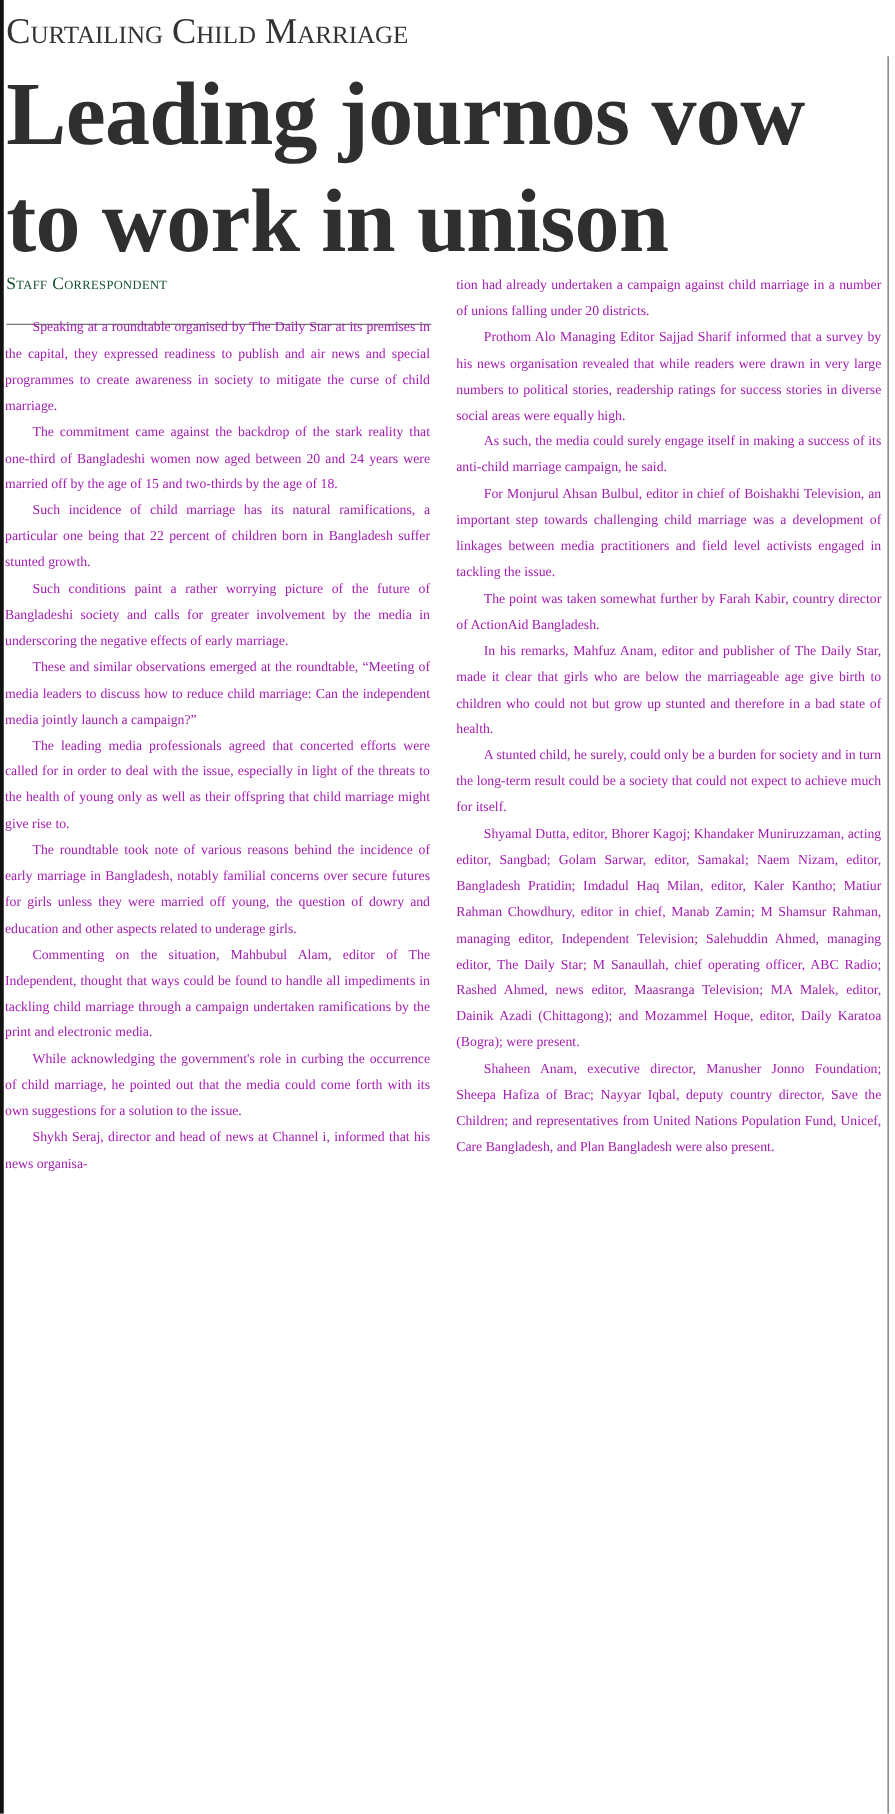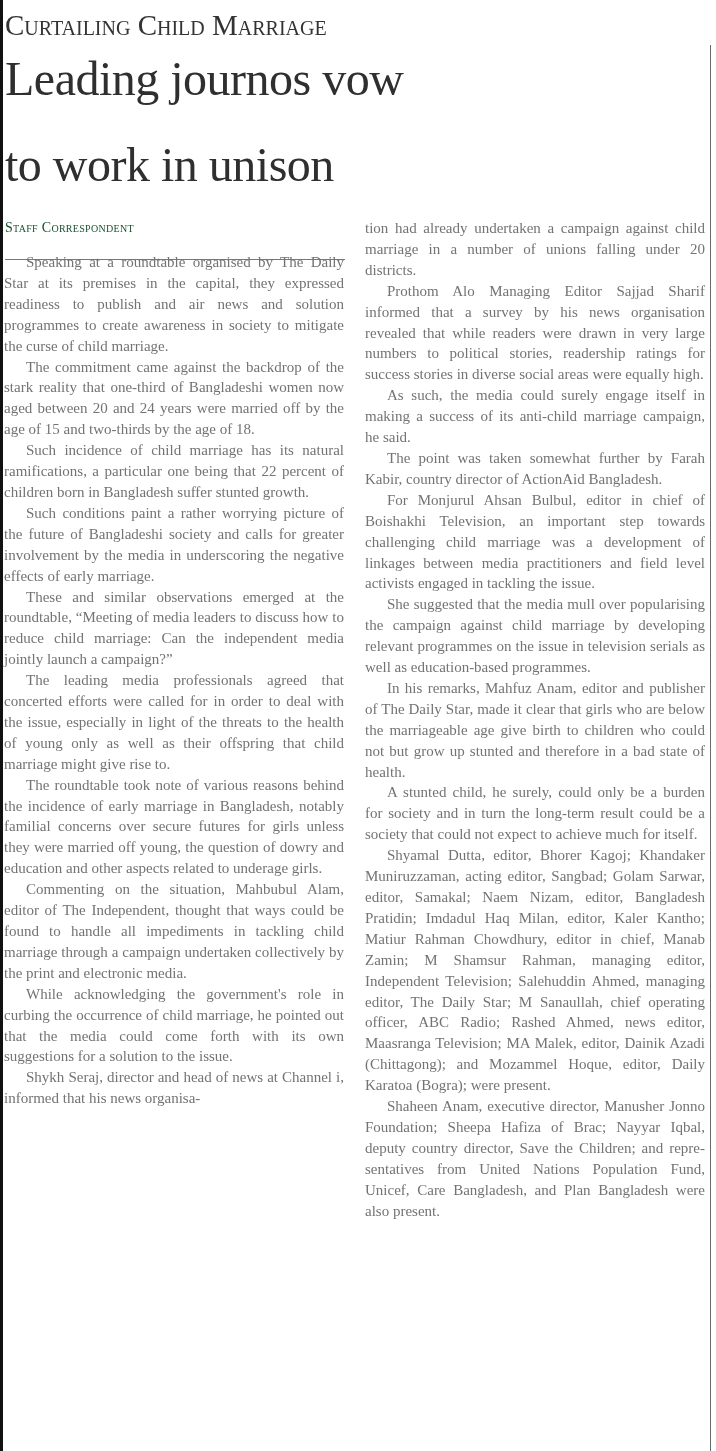--- a/index.html
+++ b/index.html
@@ -6,32 +6,32 @@
     html, body { width: 716px; height: 1451px; background: #ffffff; overflow: hidden; }
     body { position: relative; font-family: "Liberation Serif", "DejaVu Serif", serif; color: #2b2b2b; }
     .left-bar { position: absolute; left: 0; top: 0; width: 3px; height: 1451px; background: #111111; }
     .right-rule { position: absolute; left: 710px; top: 45px; width: 1px; height: 1406px; background: #6a6a6a; }
     .kicker {
       position: absolute; left: 5px; top: 8px;
       font-size: 29px; line-height: 34px; color: #333;
       font-variant: small-caps; letter-spacing: 0px; white-space: nowrap; text-align: right;
     }
     .headline {
-      position: absolute; left: 5px; top: 36px; width: 706px;
-      font-size: 48px; line-height: 86px; font-weight: normal; color: #2f2f2f;
+      position: absolute; left: 5px; top: 48px; width: 706px;
+      font-size: 72px; line-height: 86px; font-weight: bold; color: #2f2f2f;
       letter-spacing: -0.5px;
     }
     .headline span { display: block; white-space: nowrap; }
     .byline {
       position: absolute; left: 5px; top: 219px; width: 340px;
       font-size: 14px; line-height: 18px; font-variant: small-caps; color: #14532d;
       padding-bottom: 22px; border-bottom: 1px solid #777;
       letter-spacing: 0.3px;
     }
-    .col { position: absolute; width: 340px; font-size: 15px; line-height: 20.9px; color: #737373; }
+    .col { position: absolute; width: 340px; font-size: 11px; line-height: 20.9px; color: #a21caf; }
     .col1 { left: 4px; top: 252px; }
     .col2 { left: 365px; top: 218px; }
     .col p { text-align: justify; text-indent: 22px; hyphens: manual; }
     .col p.noindent { text-indent: 0; }
   </style>
 </head>
 <body>
 
 <div class="left-bar"></div>
 <div class="right-rule"></div>
@@ -39,36 +39,35 @@
 <div class="kicker">Curtailing Child Marriage</div>
 
 <h1 class="headline">
   <span>Leading journos vow</span>
   <span>to work in unison</span>
 </h1>
 
 <div class="byline">Staff Correspondent</div>
 
 <div class="col col1">
-  <p>Speaking at a roundtable organised by The Daily Star at its premises in the capital, they expressed readiness to publish and air news and solution programmes to create awareness in society to mitigate the curse of child marriage.</p>
+  <p>Speaking at a roundtable organised by The Daily Star at its premises in the capital, they expressed readiness to publish and air news and special programmes to create awareness in society to mitigate the curse of child marriage.</p>
   <p>The commitment came against the back­drop of the stark reality that one-third of Bangladeshi women now aged between 20 and 24 years were married off by the age of 15 and two-thirds by the age of 18.</p>
   <p>Such incidence of child marriage has its natural ramifications, a particular one being that 22 percent of children born in Bangladesh suffer stunted growth.</p>
   <p>Such conditions paint a rather worrying picture of the future of Bangladeshi society and calls for greater involvement by the media in underscoring the negative effects of early marriage.</p>
   <p>These and similar observations emerged at the roundtable, “Meeting of media lead­ers to discuss how to reduce child marriage: Can the independent media jointly launch a campaign?”</p>
   <p>The leading media professionals agreed that concerted efforts were called for in order to deal with the issue, especially in light of the threats to the health of young only as well as their offspring that child marriage might give rise to.</p>
   <p>The roundtable took note of various reasons behind the incidence of early mar­riage in Bangladesh, notably familial con­cerns over secure futures for girls unless they were married off young, the question of dowry and education and other aspects related to underage girls.</p>
-  <p>Commenting on the situation, Mahbubul Alam, editor of The Independent, thought that ways could be found to handle all impediments in tackling child marriage through a campaign undertaken collectively by the print and electronic media.</p>
+  <p>Commenting on the situation, Mahbubul Alam, editor of The Independent, thought that ways could be found to handle all impediments in tackling child marriage through a campaign undertaken ramifications by the print and electronic media.</p>
   <p>While acknowledging the government's role in curbing the occurrence of child mar­riage, he pointed out that the media could come forth with its own suggestions for a solution to the issue.</p>
   <p>Shykh Seraj, director and head of news at Channel i, informed that his news organisa-</p>
 </div>
 
 <div class="col col2">
   <p class="noindent">tion had already undertaken a campaign against child marriage in a number of unions falling under 20 districts.</p>
   <p>Prothom Alo Managing Editor Sajjad Sharif informed that a survey by his news organisation revealed that while readers were drawn in very large numbers to politi­cal stories, readership ratings for success stories in diverse social areas were equally high.</p>
   <p>As such, the media could surely engage itself in making a success of its anti-child marriage campaign, he said.</p>
+  <p>For Monjurul Ahsan Bulbul, editor in chief of Boishakhi Television, an important step towards challenging child marriage was a development of linkages between media practitioners and field level activists engaged in tackling the issue.</p>
   <p>The point was taken somewhat further by Farah Kabir, country director of ActionAid Bangladesh.</p>
-  <p>For Monjurul Ahsan Bulbul, editor in chief of Boishakhi Television, an important step towards challenging child marriage was a development of linkages between media practitioners and field level activists engaged in tackling the issue.</p>
-  <p>She suggested that the media mull over popularising the campaign against child marriage by developing relevant programmes on the issue in television seri­als as well as education-based programmes.</p>
   <p>In his remarks, Mahfuz Anam, editor and publisher of The Daily Star, made it clear that girls who are below the marriageable age give birth to children who could not but grow up stunted and therefore in a bad state of health.</p>
   <p>A stunted child, he surely, could only be a burden for society and in turn the long-term result could be a society that could not expect to achieve much for itself.</p>
   <p>Shyamal Dutta, editor, Bhorer Kagoj; Khandaker Muniruzzaman, acting editor, Sangbad; Golam Sarwar, editor, Samakal; Naem Nizam, editor, Bangladesh Pratidin; Imdadul Haq Milan, editor, Kaler Kantho; Matiur Rahman Chowdhury, editor in chief, Manab Zamin; M Shamsur Rahman, man­aging editor, Independent Television; Salehuddin Ahmed, managing editor, The Daily Star; M Sanaullah, chief operating officer, ABC Radio; Rashed Ahmed, news editor, Maasranga Television; MA Malek, editor, Dainik Azadi (Chittagong); and Mozammel Hoque, editor, Daily Karatoa (Bogra); were present.</p>
   <p>Shaheen Anam, executive director, Manusher Jonno Foundation; Sheepa Hafiza of Brac; Nayyar Iqbal, deputy coun­try director, Save the Children; and repre­sentatives from United Nations Population Fund, Unicef, Care Bangladesh, and Plan Bangladesh were also present.</p>
 </div>
 
 </body></html>

